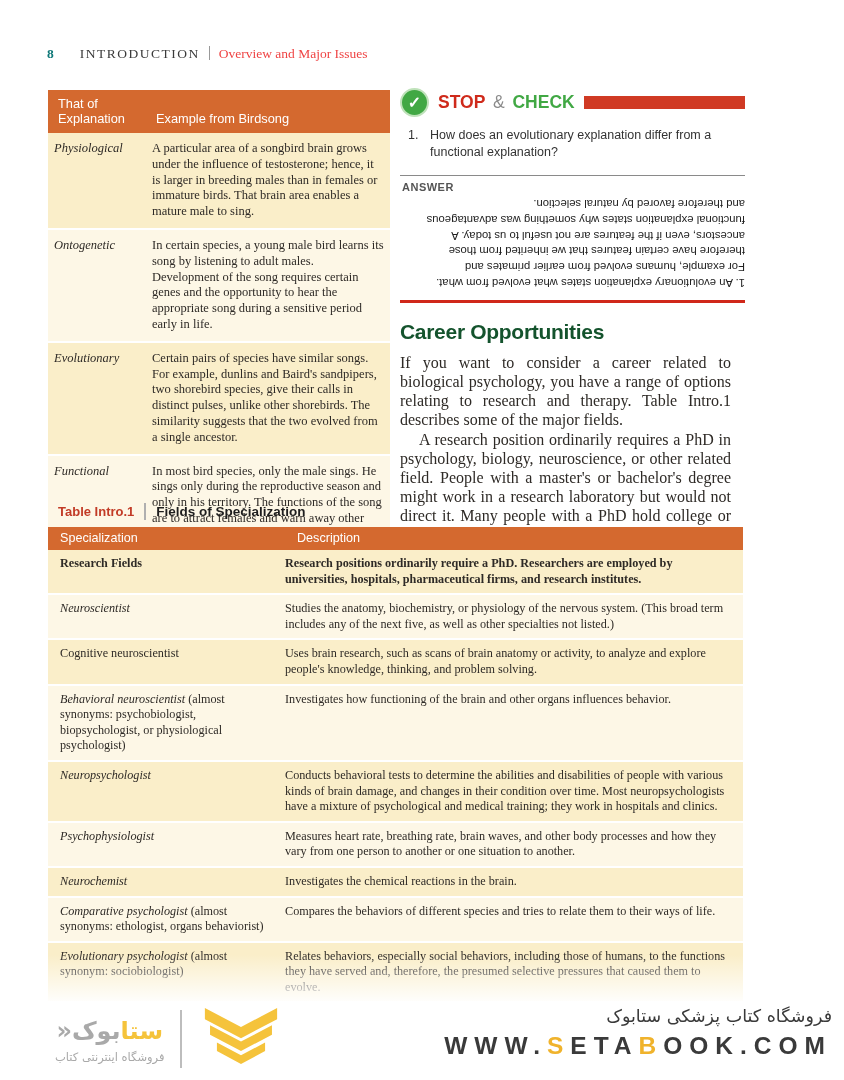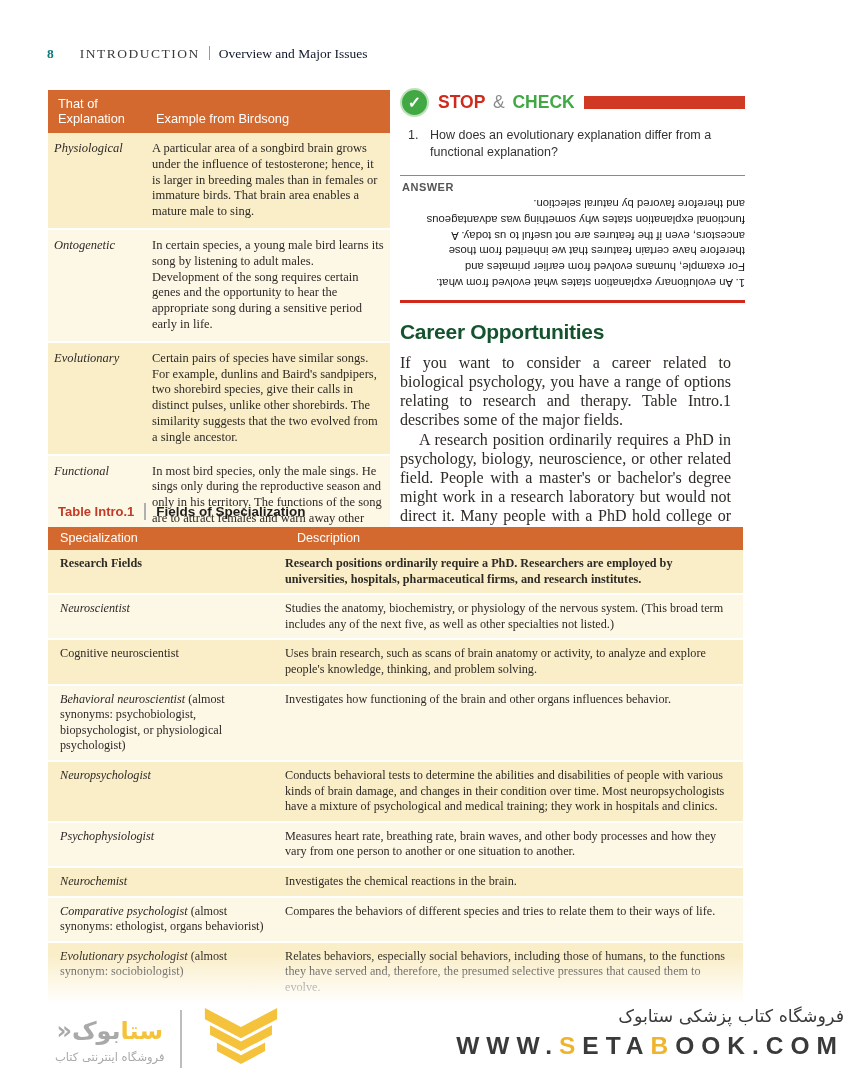--- a/index.html
+++ b/index.html
@@ -4,21 +4,21 @@
 <style>
   html,body{margin:0;padding:0;background:#fff;}
   .page{position:relative;width:844px;height:1080px;background:#ffffff;overflow:hidden;
         font-family:"Liberation Serif", serif;color:#2e2a26;}
 
   
   .pg-header{position:absolute;top:44px;left:47px;display:flex;align-items:baseline;font-size:13.5px;}
   .pg-num{color:#0f7878;font-weight:bold;margin-right:26px;}
   .pg-section{letter-spacing:1.5px;color:#3a3a3a;}
   .pg-divider{display:inline-block;width:0;height:14px;border-left:1px solid #999;margin:0 9px;transform:translateY(2px);}
-  .pg-subtitle{color:#0f172a;}
+  .pg-subtitle{color:#ef4444;}
 
   
   .bird-table{position:absolute;left:48px;top:90px;width:342px;font-size:12.5px;line-height:15.8px;}
   .bird-head{display:flex;align-items:flex-end;background:#d4692f;color:#fff;
              font-family:"Liberation Sans", sans-serif;font-size:12.8px;line-height:15px;
              padding:6px 0 7px 0;}
   .bird-head .c1{width:85px;padding-left:10px;}
   .bird-head .c2{flex:1;padding-left:13px;}
   .bird-row{display:flex;border-bottom:2px solid #fff;}
   .bird-row:nth-child(odd){background:#faeec9;}
@@ -78,21 +78,21 @@
   
   .footer{position:absolute;left:0;top:1002px;width:844px;height:78px;background:#fff;}
   .f-left{position:absolute;left:55px;top:6px;display:flex;align-items:center;}
   .logo-txt{text-align:center;direction:rtl;}
   .logo-fa{font-family:"DejaVu Sans", sans-serif;font-weight:bold;font-size:24px;line-height:34px;}
   .logo-fa .y{color:#f5c33b;}
   .logo-fa .g{color:#a9a9a9;}
   .logo-tag{font-family:"DejaVu Sans", sans-serif;font-size:11.5px;color:#a9a9a9;margin-top:2px;}
   .f-divider{width:0;height:58px;border-left:2px solid #bdbdbd;margin:0 16px;}
   .chevron-logo{width:86px;height:62px;}
-  .f-right{position:absolute;right:0;top:4px;text-align:right;}
+  .f-right{position:absolute;right:12px;top:4px;text-align:right;}
   .f-fa-title{font-family:"DejaVu Sans", sans-serif;font-size:17.5px;color:#3a3a3a;direction:rtl;}
   .f-url{font-family:"Liberation Sans", sans-serif;font-weight:bold;font-size:24.5px;color:#3a3a3a;
          letter-spacing:7px;margin-top:6px;white-space:nowrap;}
   .f-url .y{color:#f0b32c;}
 </style>
 </head>
 <body>
 
 <div class="page">
 

